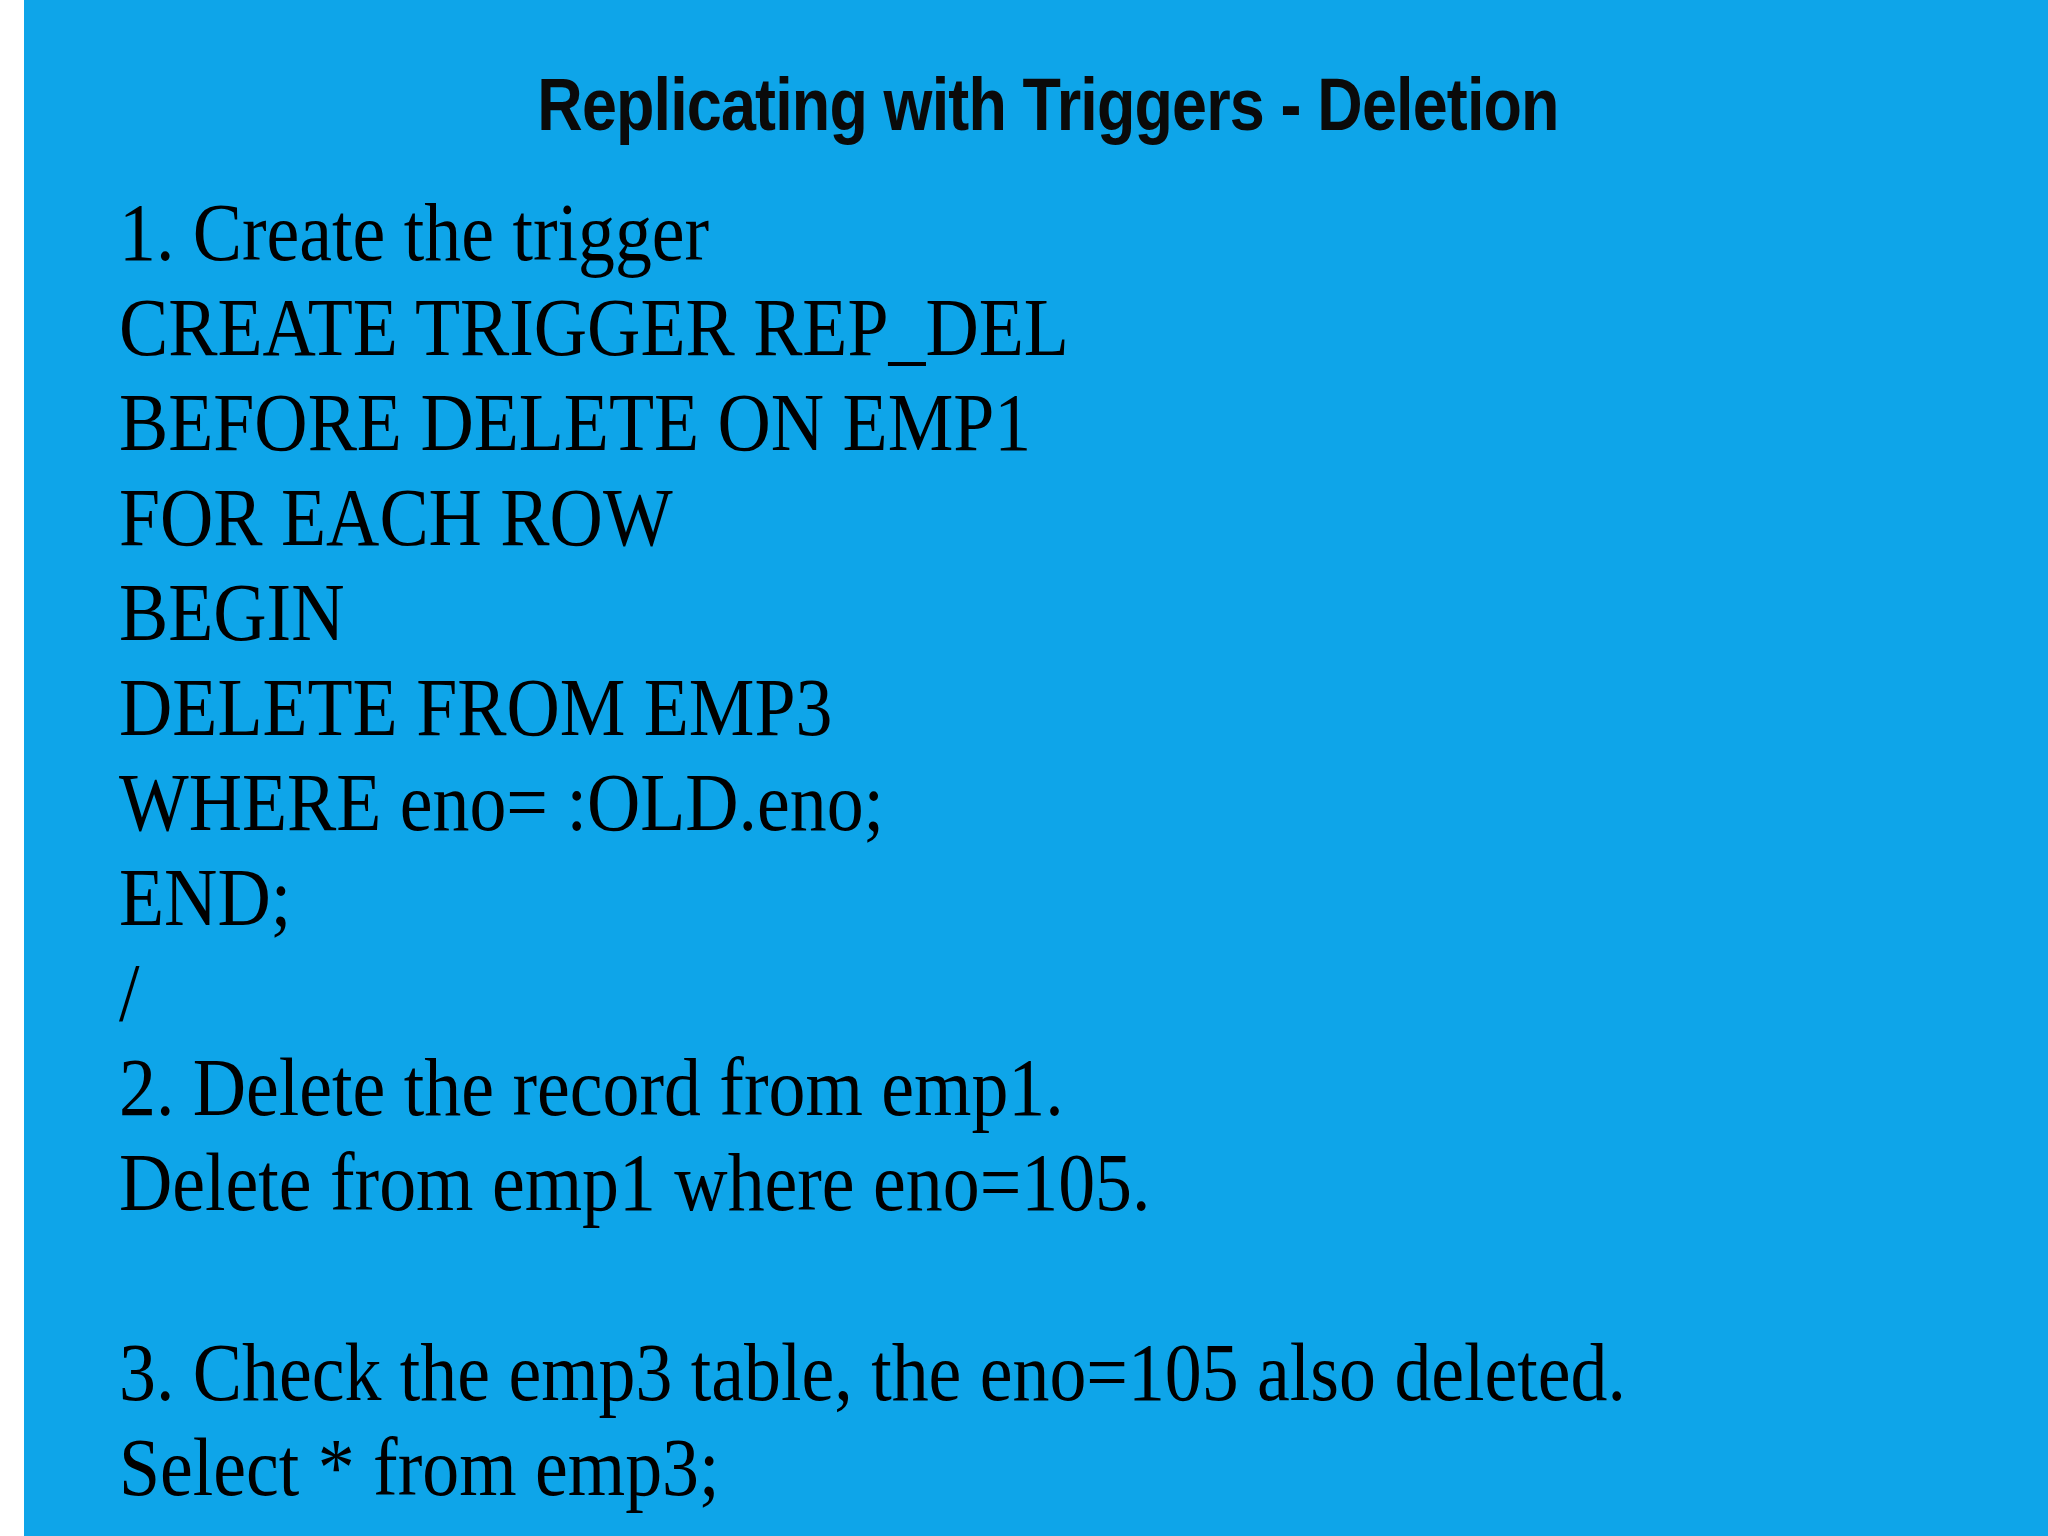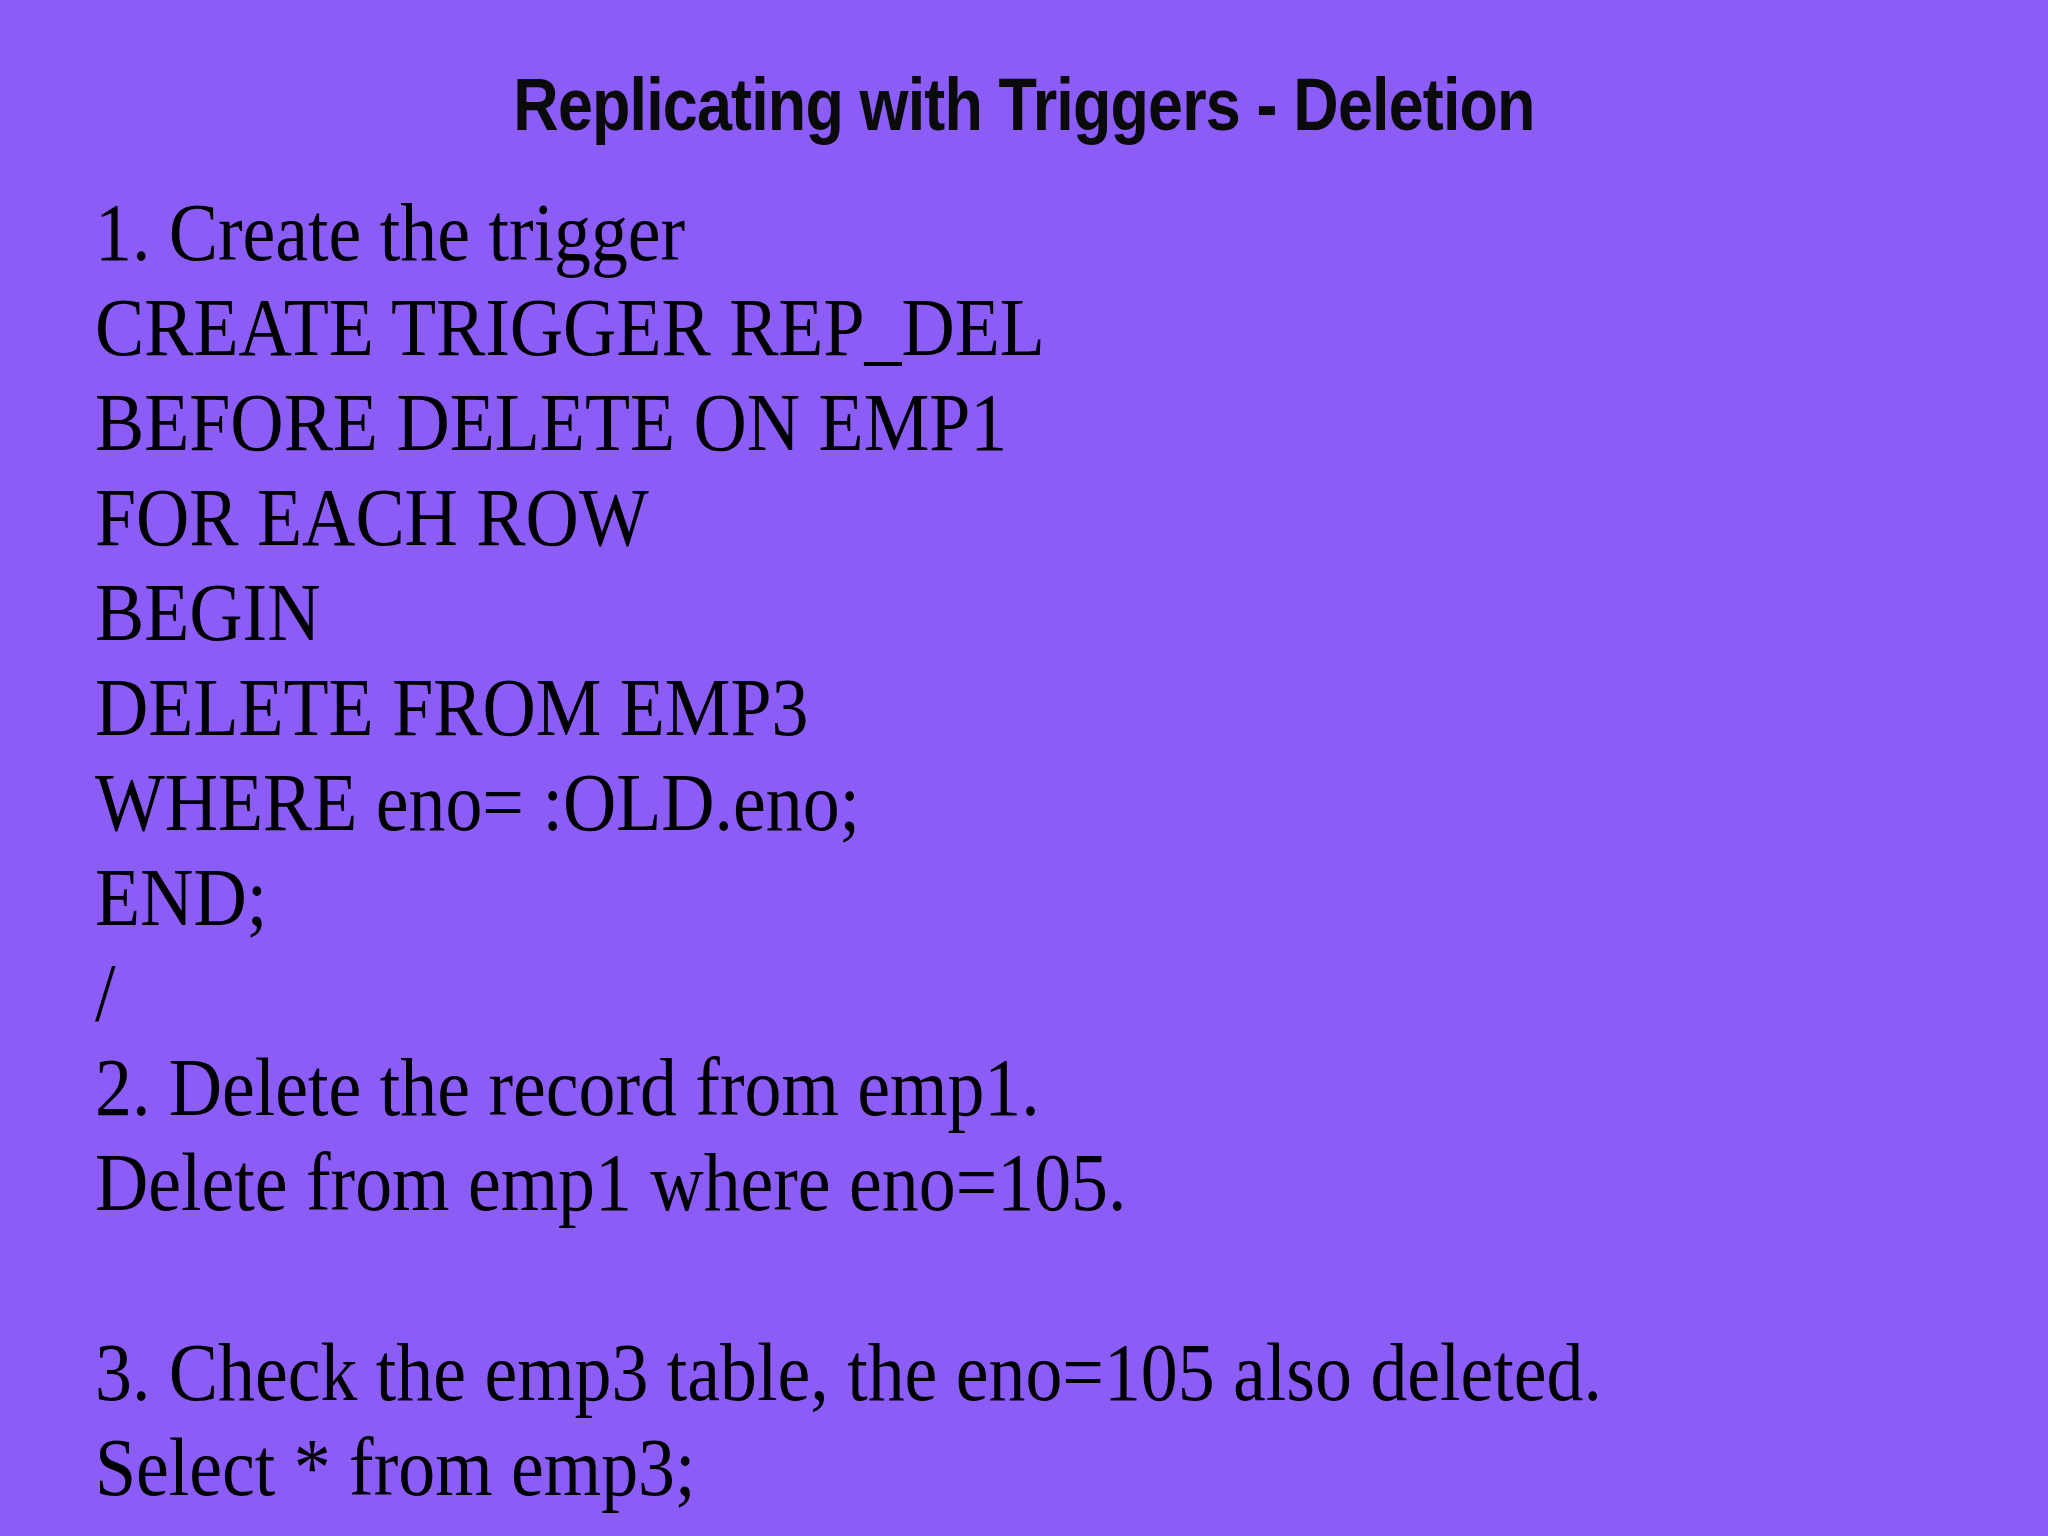--- a/index.html
+++ b/index.html
@@ -10,21 +10,22 @@
     width: 2048px;
     height: 1536px;
     background: #ffffff;
     overflow: hidden;
     position: relative;
     font-family: "Liberation Serif", serif;
   }
   .slide {
     position: absolute;
     inset: 0;
-    background: #8b5cf6;
+    background: #0ea5e9;
+    margin-left: 24px;
   }
   .slide-title {
     position: absolute;
     top: 68px;
     left: 0;
     width: 2048px;
     margin: 0;
     text-align: center;
     font-family: "Liberation Sans", sans-serif;
     font-weight: 700;

